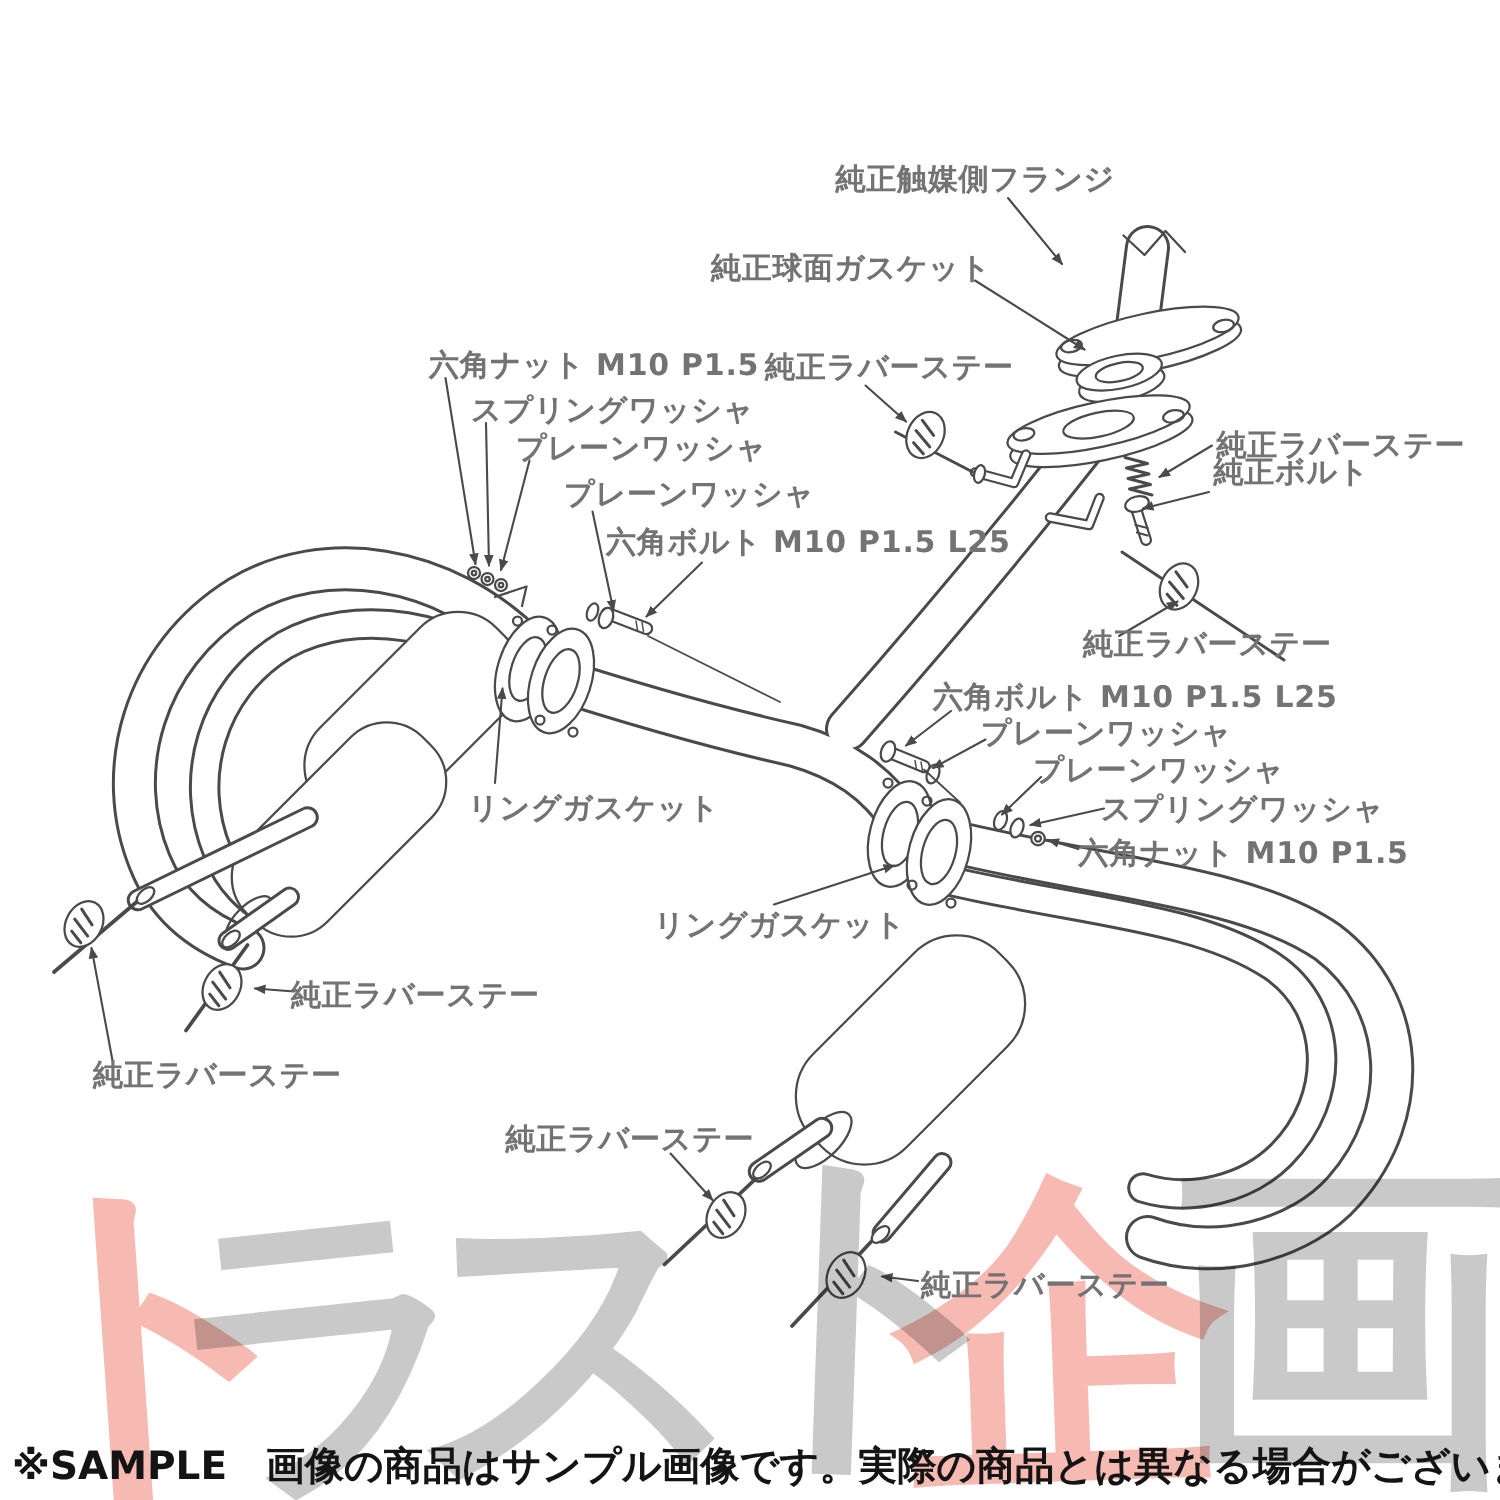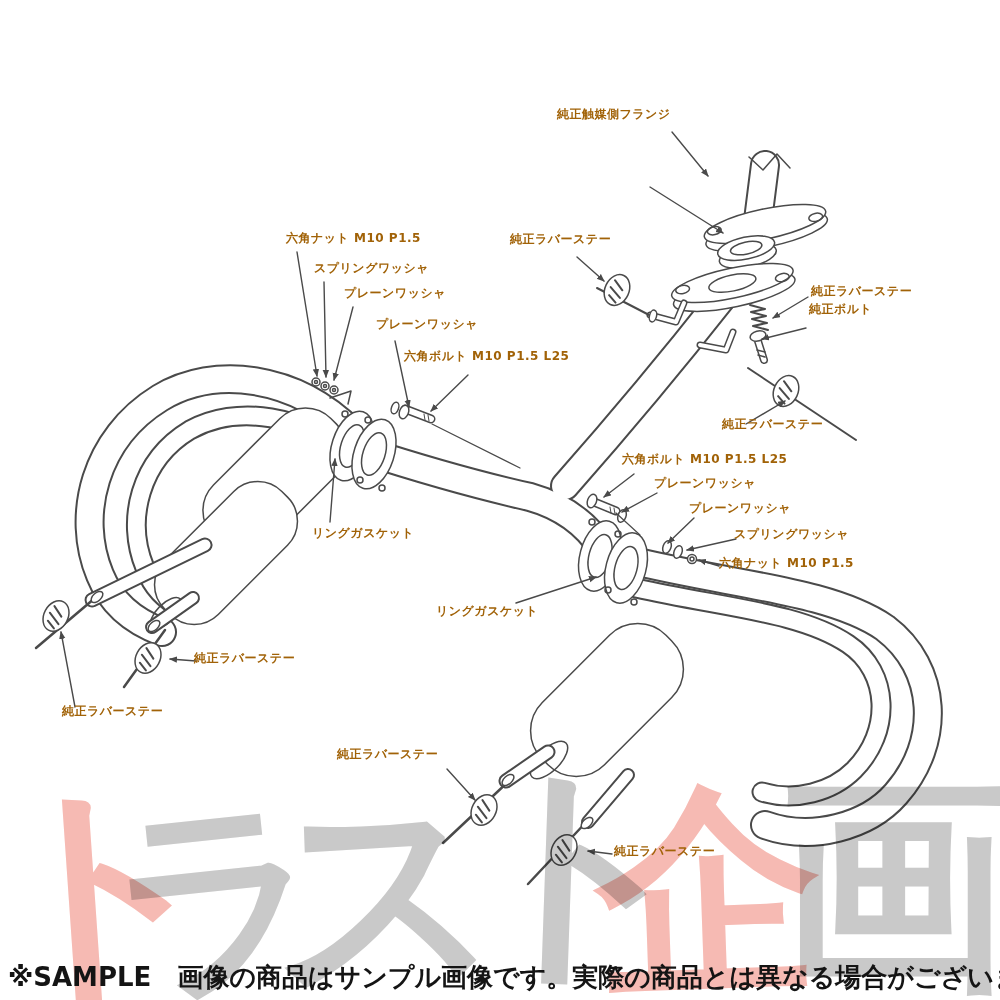--- a/index.html
+++ b/index.html
@@ -2,21 +2,21 @@
 <html><head>
 <meta charset="utf-8">
 <style>
   html,body{margin:0;padding:0;background:#ffffff;}
   .stage{position:relative;width:1000px;height:1000px;background:#fff;overflow:hidden;
          font-family:"DejaVu Sans","Liberation Sans",sans-serif;}
   .diagram-svg{position:absolute;left:0;top:0;z-index:1;}
   .wm{position:absolute;z-index:2;mix-blend-mode:multiply;line-height:1;
       font-family:"DejaVu Serif","Liberation Serif",serif;font-weight:bold;
       white-space:nowrap;user-select:none;}
-  .plabel{position:absolute;z-index:3;font-size:12px;font-weight:600;color:#a16207;
+  .plabel{position:absolute;z-index:3;font-size:20px;font-weight:600;color:#737373;
           white-space:nowrap;letter-spacing:0.5px;}
   .disclaimer{position:absolute;left:8px;top:960px;z-index:4;font-size:26px;
               font-weight:600;color:#141414;white-space:nowrap;letter-spacing:0;}
 </style>
 </head>
 <body>
 
 <div class="stage">
 
   <svg class="diagram-svg" width="1000" height="1000" viewBox="0 0 1000 1000">
@@ -224,20 +224,21 @@
   <div>
     <span class="wm" style="left: -15px; top: 770px; font-size: 235px; transform: rotate(-4deg); color: rgb(246, 186, 179);">ト</span>
     <span class="wm" style="left: 112px; top: 792px; font-size: 210px; transform: rotate(-6deg); color: rgb(201, 201, 201);">ラ</span>
     <span class="wm" style="left: 272px; top: 778px; font-size: 225px; transform: rotate(-2deg); color: rgb(201, 201, 201);">ス</span>
     <span class="wm" style="left: 462px; top: 752px; font-size: 235px; transform: rotate(2deg); color: rgb(201, 201, 201);">ト</span>
     <span class="wm" style="left: 596px; top: 778px; font-size: 225px; transform: rotate(-2deg); color: rgb(246, 186, 179);">企</span>
     <span class="wm" style="left: 780px; top: 768px; font-size: 230px; color: rgb(201, 201, 201);">画</span>
   </div>
 
   <div class="plabel" style="left:557px;top:106px">純正触媒側フランジ</div>
+  <div class="plabel" style="left:474px;top:165px">純正球面ガスケット</div>
   <div class="plabel" style="left:510px;top:231px">純正ラバーステー</div>
   <div class="plabel" style="left:286px;top:230px">六角ナット M10 P1.5</div>
   <div class="plabel" style="left:314px;top:260px">スプリングワッシャ</div>
   <div class="plabel" style="left:344px;top:285px">プレーンワッシャ</div>
   <div class="plabel" style="left:376px;top:316px">プレーンワッシャ</div>
   <div class="plabel" style="left:404px;top:348px">六角ボルト M10 P1.5 L25</div>
   <div class="plabel" style="left:811px;top:283px">純正ラバーステー</div>
   <div class="plabel" style="left:809px;top:301px">純正ボルト</div>
   <div class="plabel" style="left:722px;top:416px">純正ラバーステー</div>
   <div class="plabel" style="left:622px;top:451px">六角ボルト M10 P1.5 L25</div>

